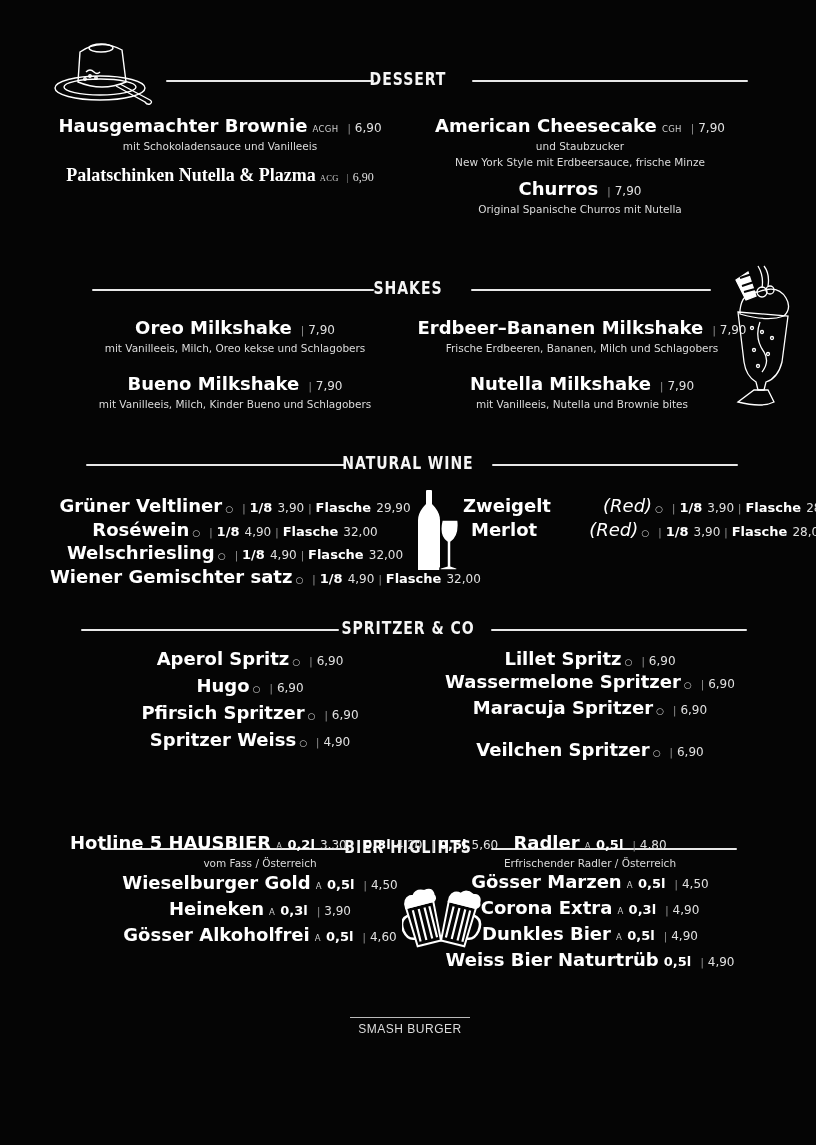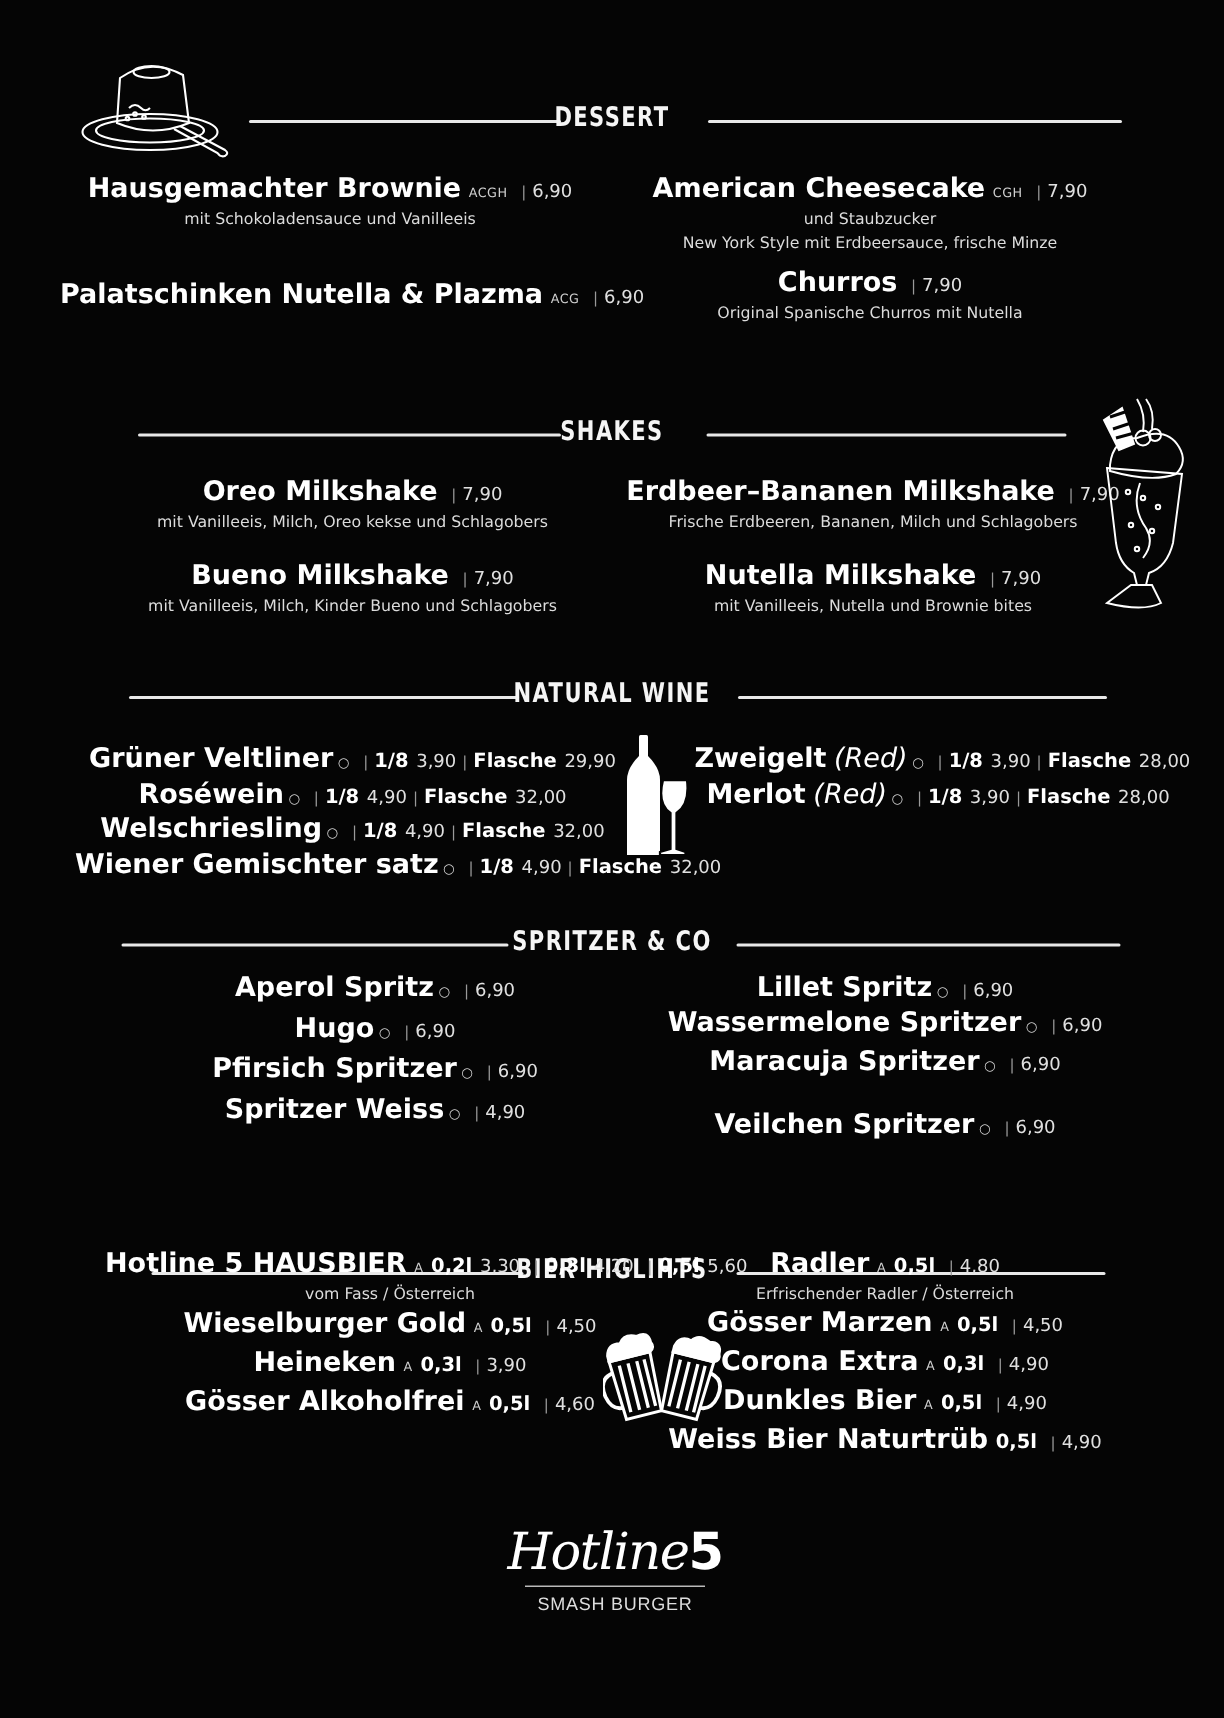--- a/index.html
+++ b/index.html
@@ -17,21 +17,21 @@
 
   .col { position: absolute; text-align: center; }
   .item { white-space: nowrap; line-height: 18px; }
   .name { font-weight: bold; font-size: 18px; color: #ffffff; }
   .alg { font-size: 8.5px; color: #cfcfcf; letter-spacing: 0.3px; }
   .sep { color: #9a9a9a; font-size: 10px; margin: 0 4px; }
   .price { font-size: 12px; color: #e0e0e0; }
   .desc { font-size: 10.5px; color: #dcdcdc; line-height: 16px; }
   .circ { font-size: 9px; color: #cfcfcf; margin-left: 3px; }
   .vol { font-weight: bold; font-size: 13px; color: #fff; }
-  .italic { font-style: italic; font-weight: normal; }
+  .italic { font-style: italic; font-weight: normal; margin-left: 47px; }
   .gap-m { margin-top: 12px; }
   .row-sp { margin-bottom: 6px; }
 
   .icon { position: absolute; }
 
   .logo { position: absolute; left: 330px; top: 1015px; width: 160px; text-align: center; }
   .logo-script { font-family: "DejaVu Serif", serif; font-style: italic; font-size: 34px; color: #fff; letter-spacing: -1px; }
   .logo-num { font-family: "DejaVu Sans", sans-serif; font-weight: bold; font-style: normal; font-size: 34px; }
   .logo-line { width: 120px; height: 1px; background: #bbb; margin: 2px auto 4px; }
   .logo-sub { font-family: "Liberation Sans", sans-serif; font-size: 12px; color: #ddd; letter-spacing: 0.5px; }
@@ -58,21 +58,21 @@
   <div class="line" style="left:472px;width:276px;"></div>
 </div>
 
 <div class="col" style="left:40px;top:117px;width:360px;">
   <div class="item">
     <span class="name">Hausgemachter Brownie</span>
     <span class="alg">ACGH</span>
     <span class="sep">|</span><span class="price">6,90</span>
   </div>
   <div class="desc">mit Schokoladensauce und Vanilleeis</div>
-  <div class="item gap-m" style="margin-top:34px;">
+  <div class="item gap-m" style="margin-top:12px;font-family:Liberation Serif, serif;">
     <span class="name">Palatschinken Nutella &amp; Plazma</span>
     <span class="alg">ACG</span>
     <span class="sep">|</span><span class="price">6,90</span>
   </div>
 </div>
 
 <div class="col" style="left:400px;top:117px;width:360px;">
   <div class="item">
     <span class="name">American Cheesecake</span>
     <span class="alg">CGH</span>
@@ -323,18 +323,15 @@
     <span class="sep">|</span><span class="price">4,90</span>
   </div>
   <div class="item">
     <span class="name">Weiss Bier Naturtrüb</span>
     <span class="vol">0,5l</span>
     <span class="sep">|</span><span class="price">4,90</span>
   </div>
 </div>
 
 <div class="logo">
-  <div>
-    <span class="logo-script">Hotline</span><span class="logo-script logo-num">5</span>
-  </div>
   <div class="logo-line"></div>
   <div class="logo-sub">SMASH BURGER</div>
 </div>
 
 </body></html>

